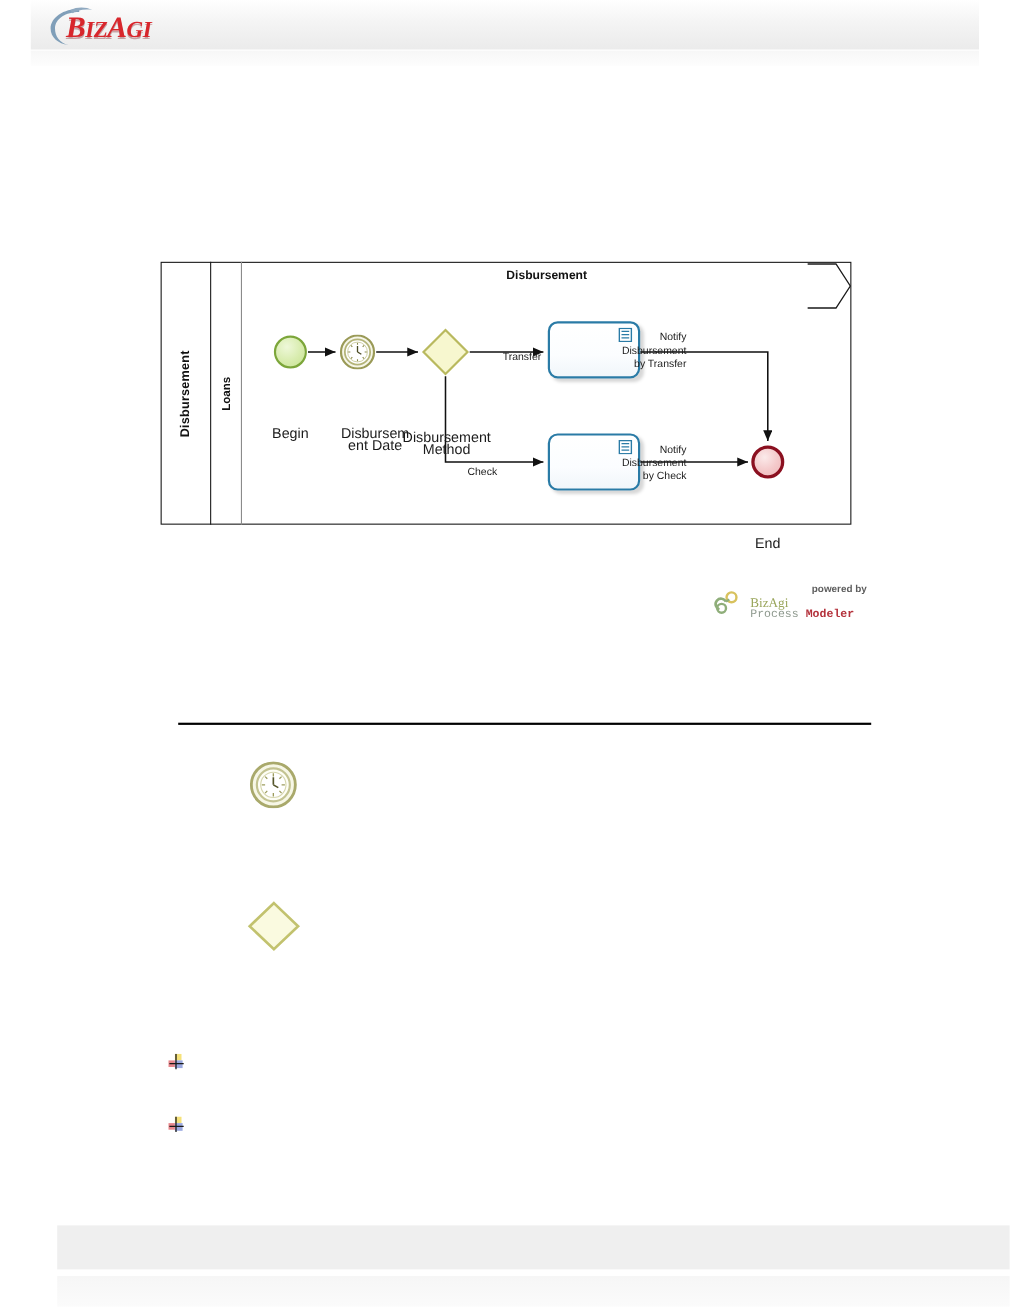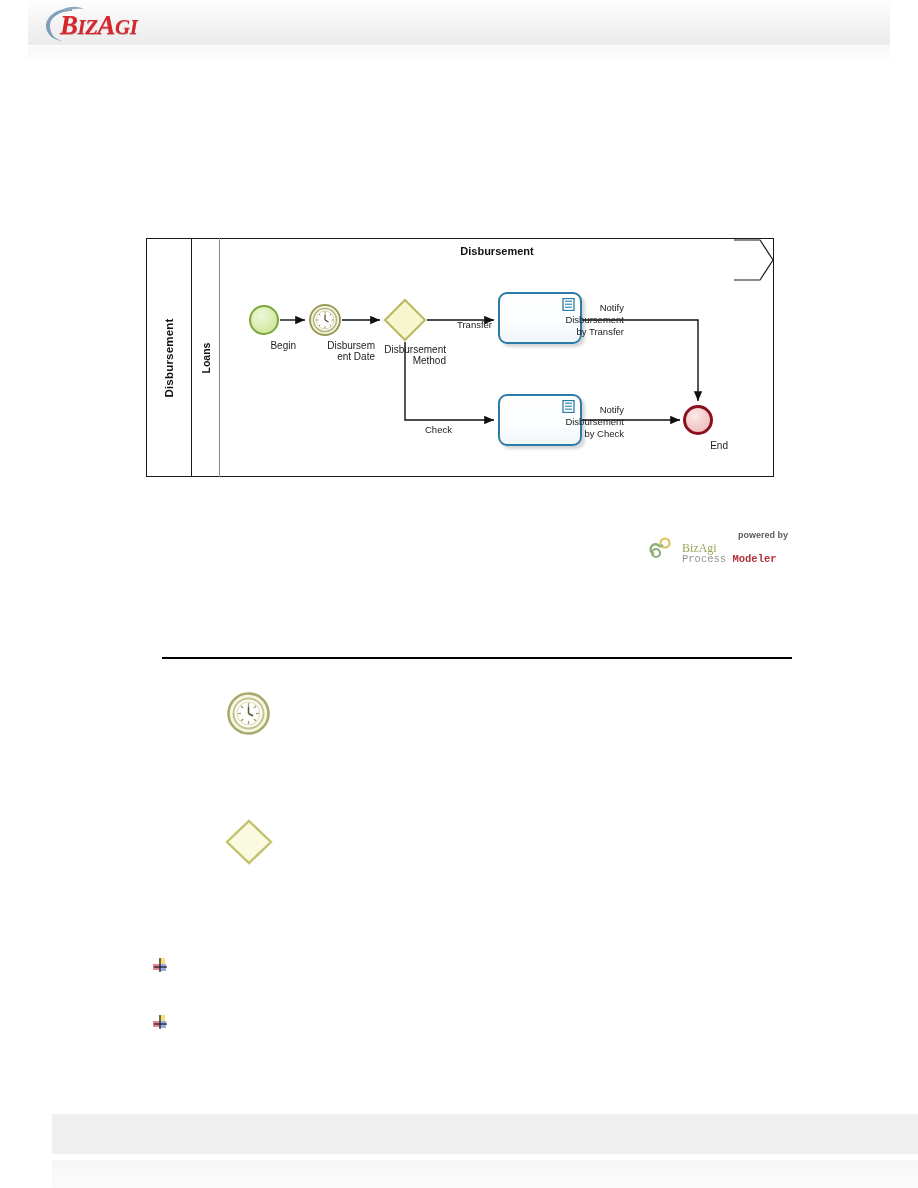--- a/index.html
+++ b/index.html
@@ -136,25 +136,26 @@
     position: absolute;
     right: 0px;
     top: 0px;
     width: 40px;
     height: 45px;
   }
 
   
   .node-label {
     position: absolute;
-    text-align: right;
-    font-size: 10px;
+    text-align: center;
+    font-size: 13px;
     color: #1b1b1b;
     line-height: 11px;
     white-space: pre-line;
+    margin-top: 48px;
   }
   .flow-label {
     position: absolute;
     font-size: 9.5px;
     color: #1b1b1b;
     white-space: nowrap;
   }
 
   
   #start-event {

